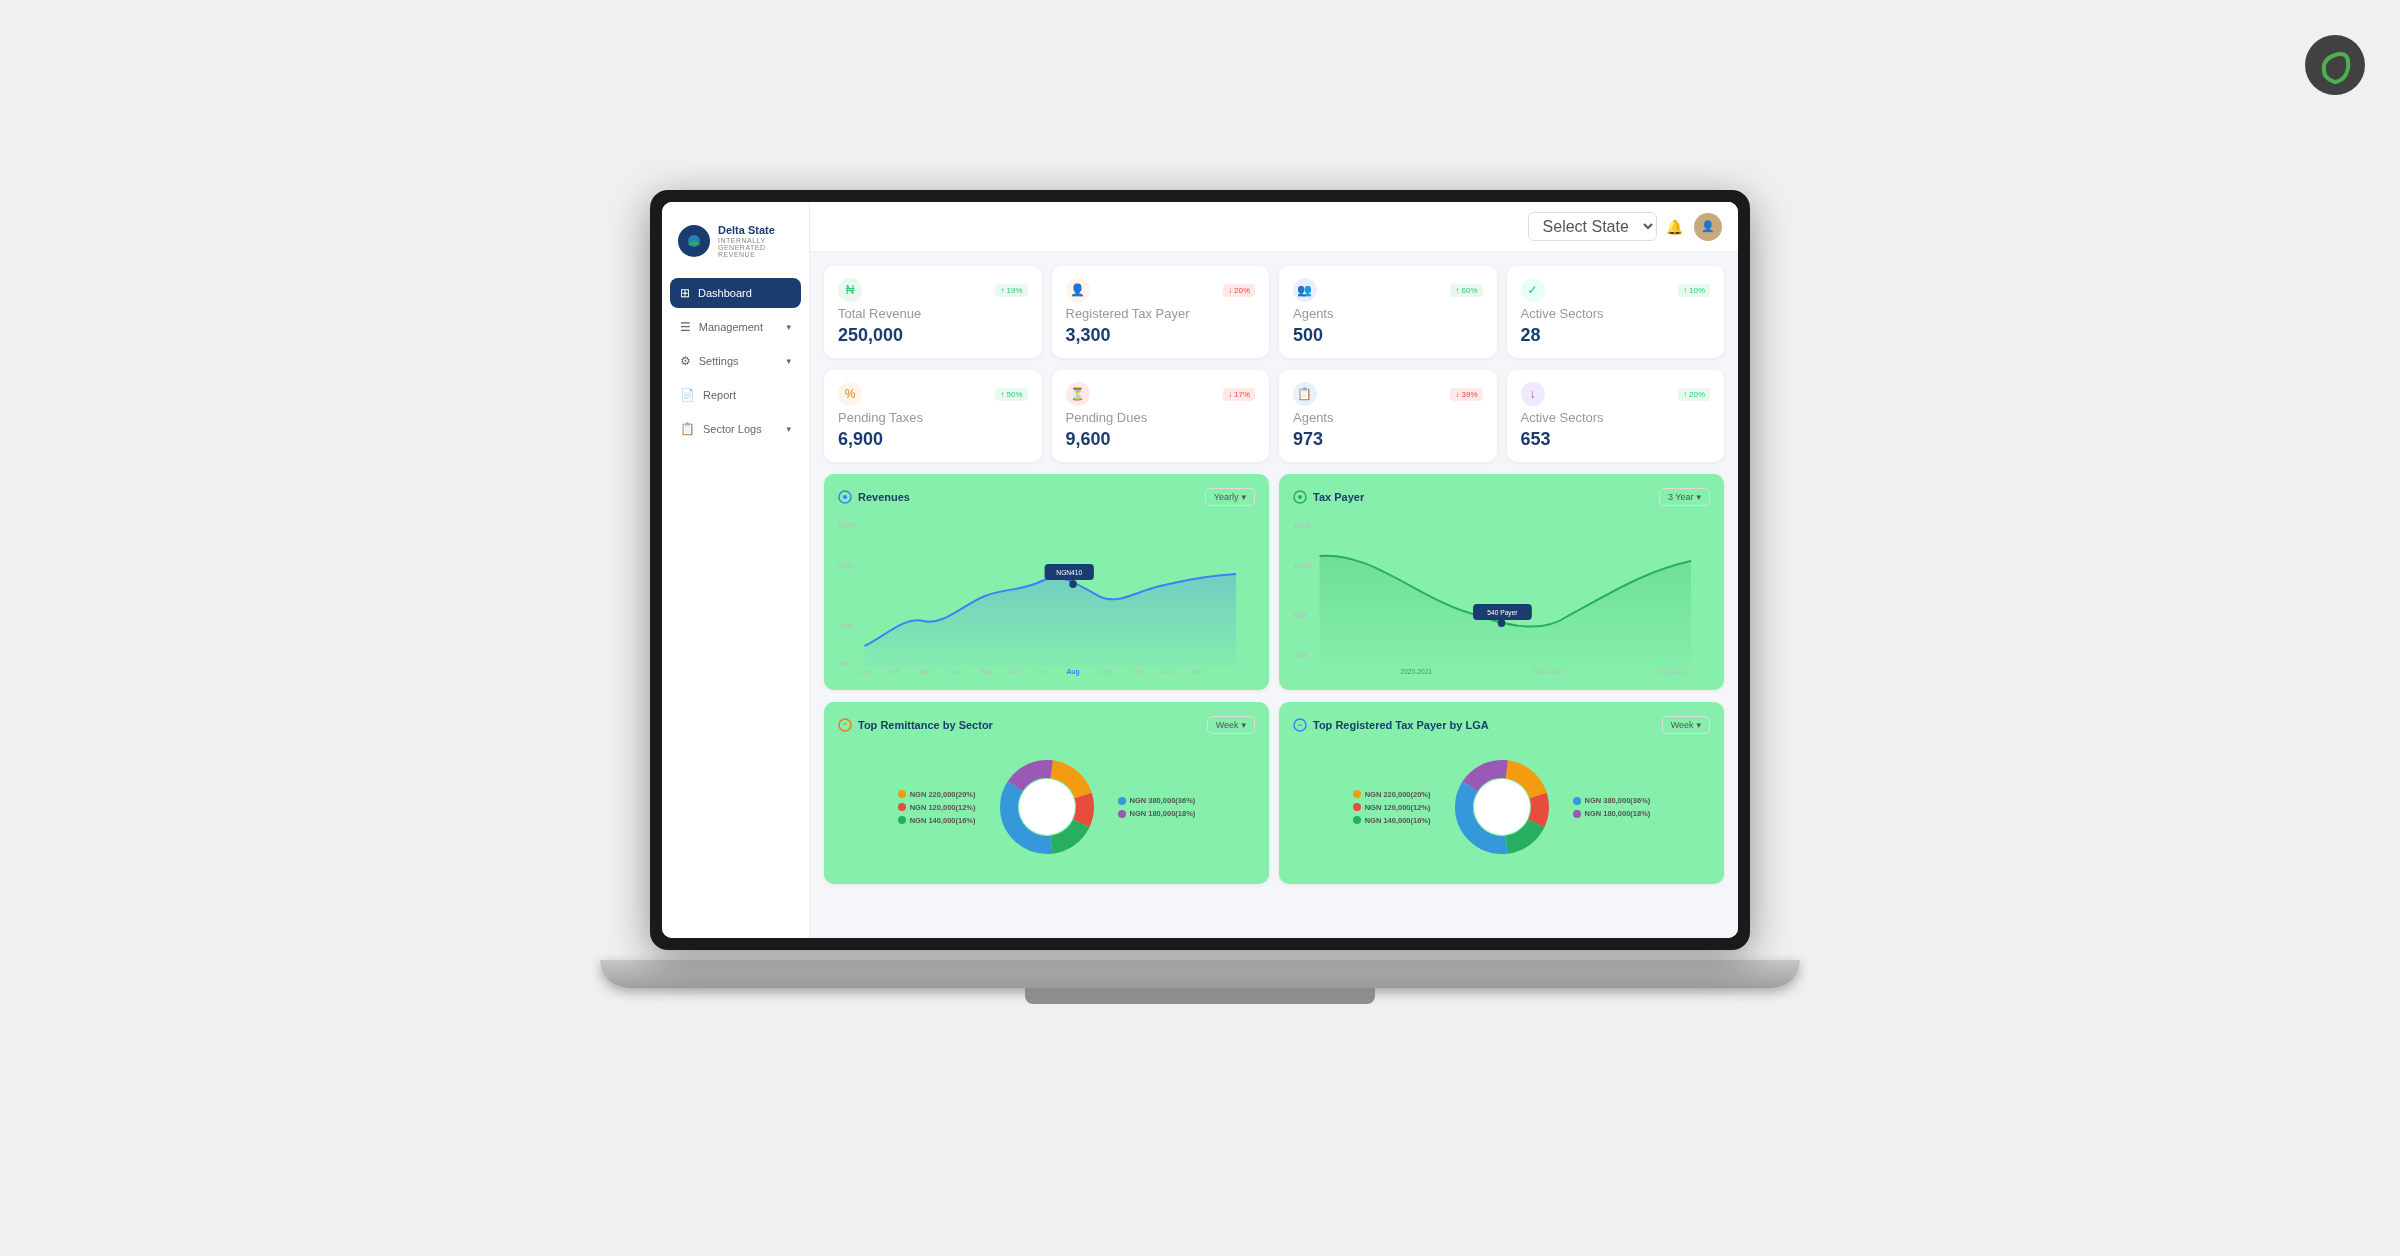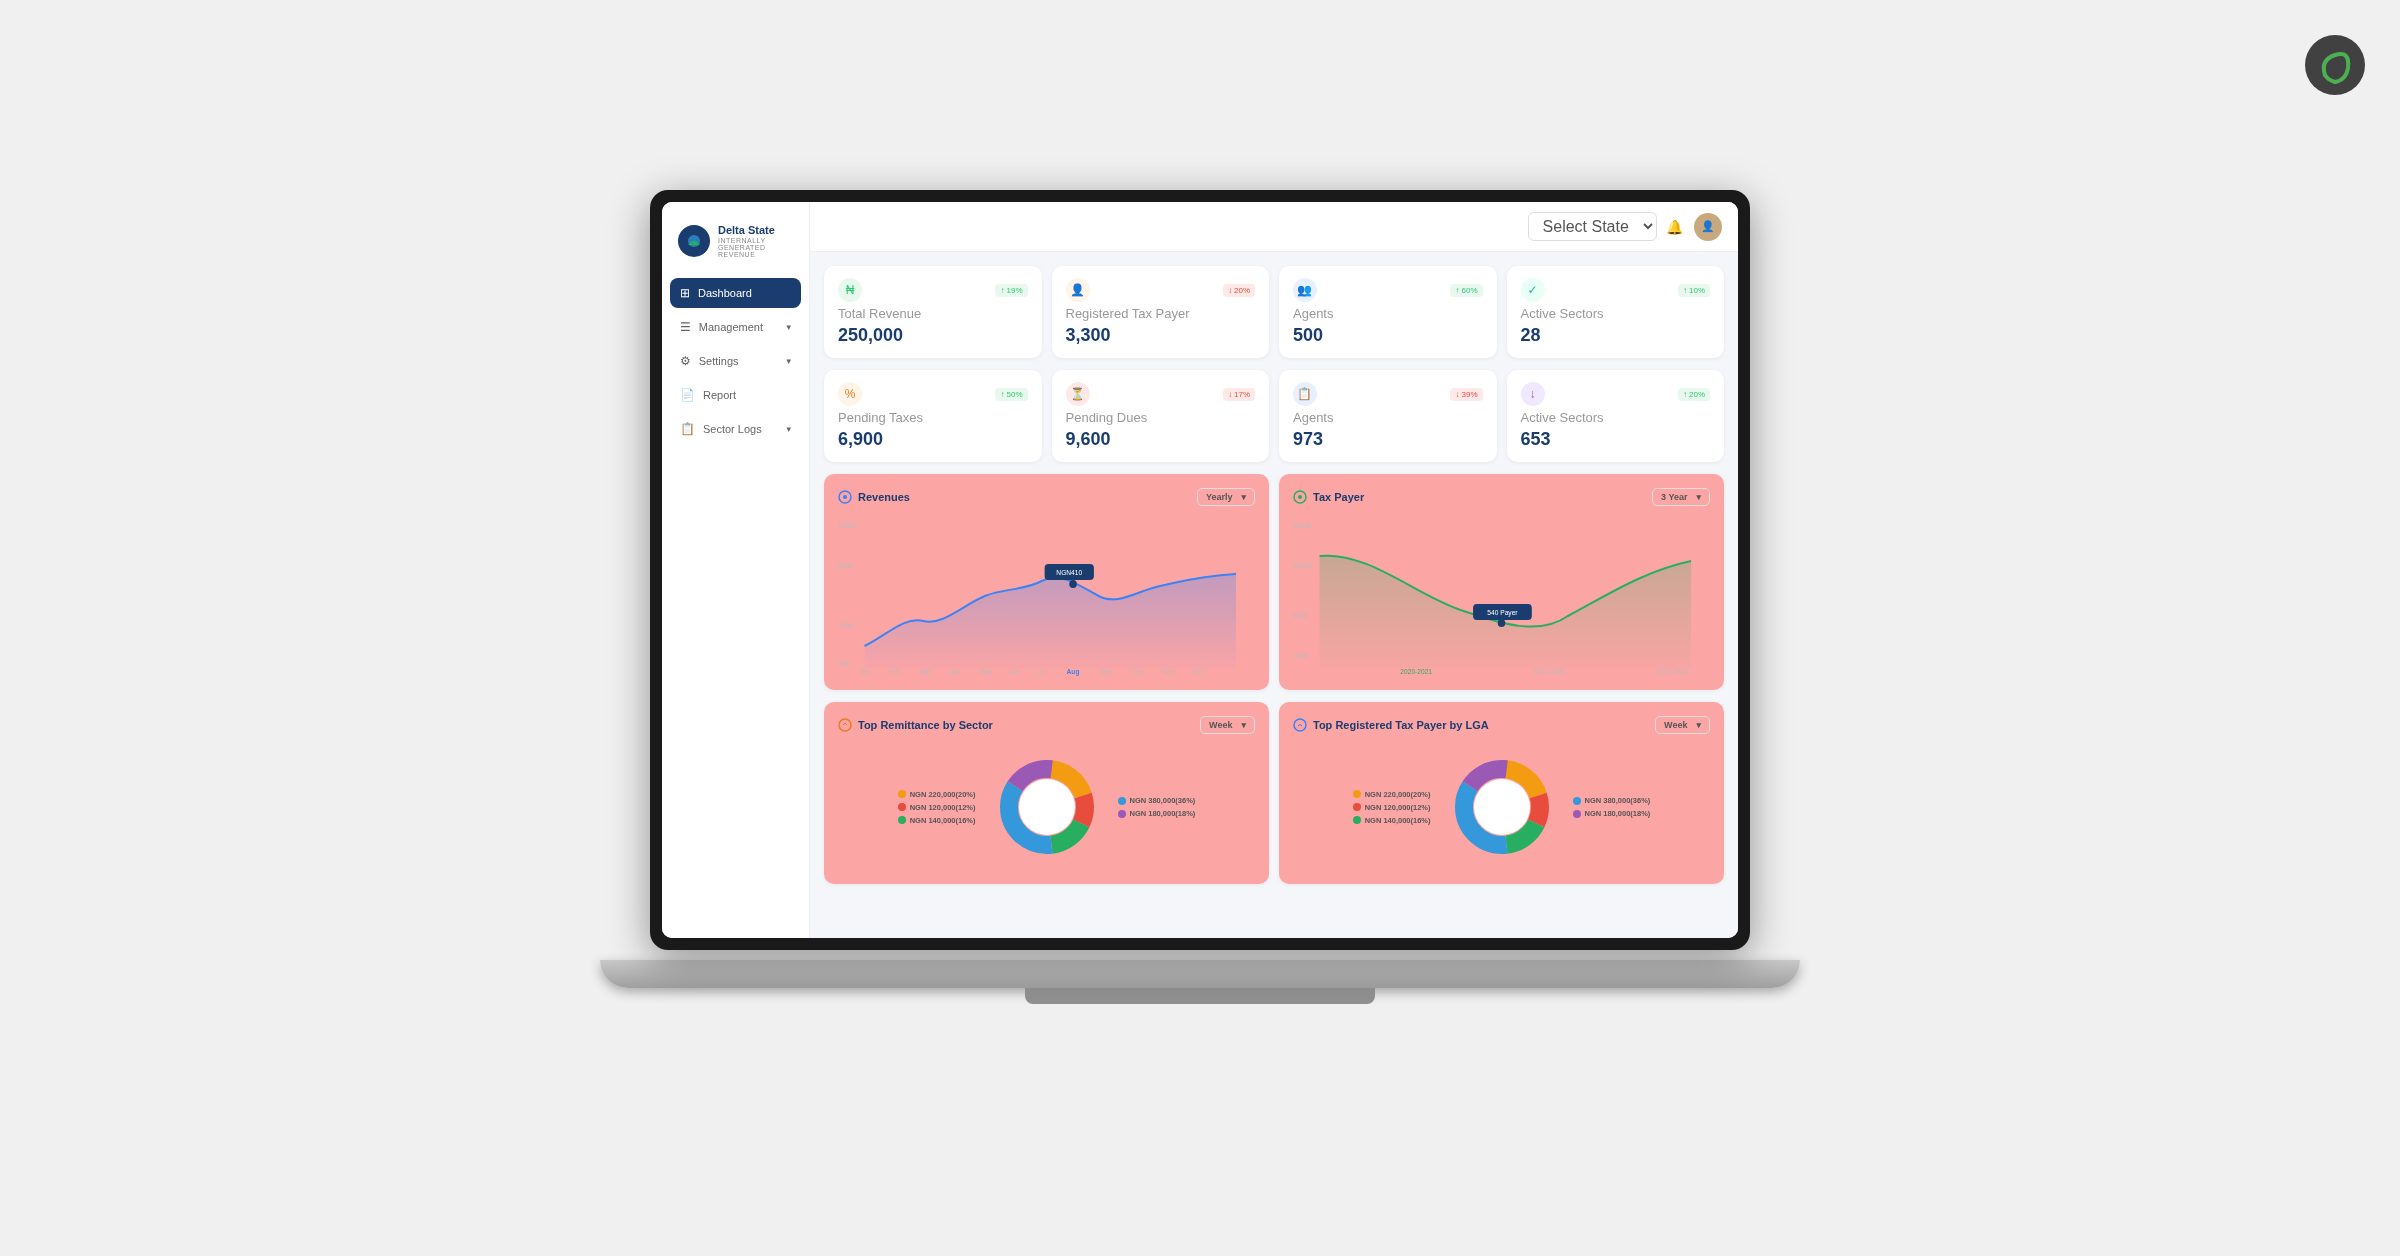--- a/index.html
+++ b/index.html
@@ -217,21 +217,21 @@
     .stat-label { font-size: 13px; color: #999; }
     .stat-value { font-size: 18px; font-weight: 700; color: #1a3c6e; }
 
     
     .charts-row {
       display: grid;
       grid-template-columns: 1fr 1fr;
       gap: 10px;
     }
     .chart-card {
-      background: #fca5a5;
+      background: #86efac;
       border-radius: 10px;
       padding: 14px;
       box-shadow: 0 1px 4px rgba(0,0,0,0.06);
     }
     .chart-header {
       display: flex;
       align-items: center;
       justify-content: space-between;
       margin-bottom: 10px;
     }
@@ -245,22 +245,21 @@
     }
     .chart-filter {
       font-size: 9px;
       color: #555;
       border: 1px solid #ddd;
       border-radius: 5px;
       padding: 3px 8px;
       cursor: pointer;
       display: flex;
       align-items: flex-end;
-      gap: 9px;
-      font-weight: bold;
+      gap: 3px;
     }
 
     
     .chart-svg-wrap {
       width: 100%;
       height: 160px;
       position: relative;
     }
 
     

